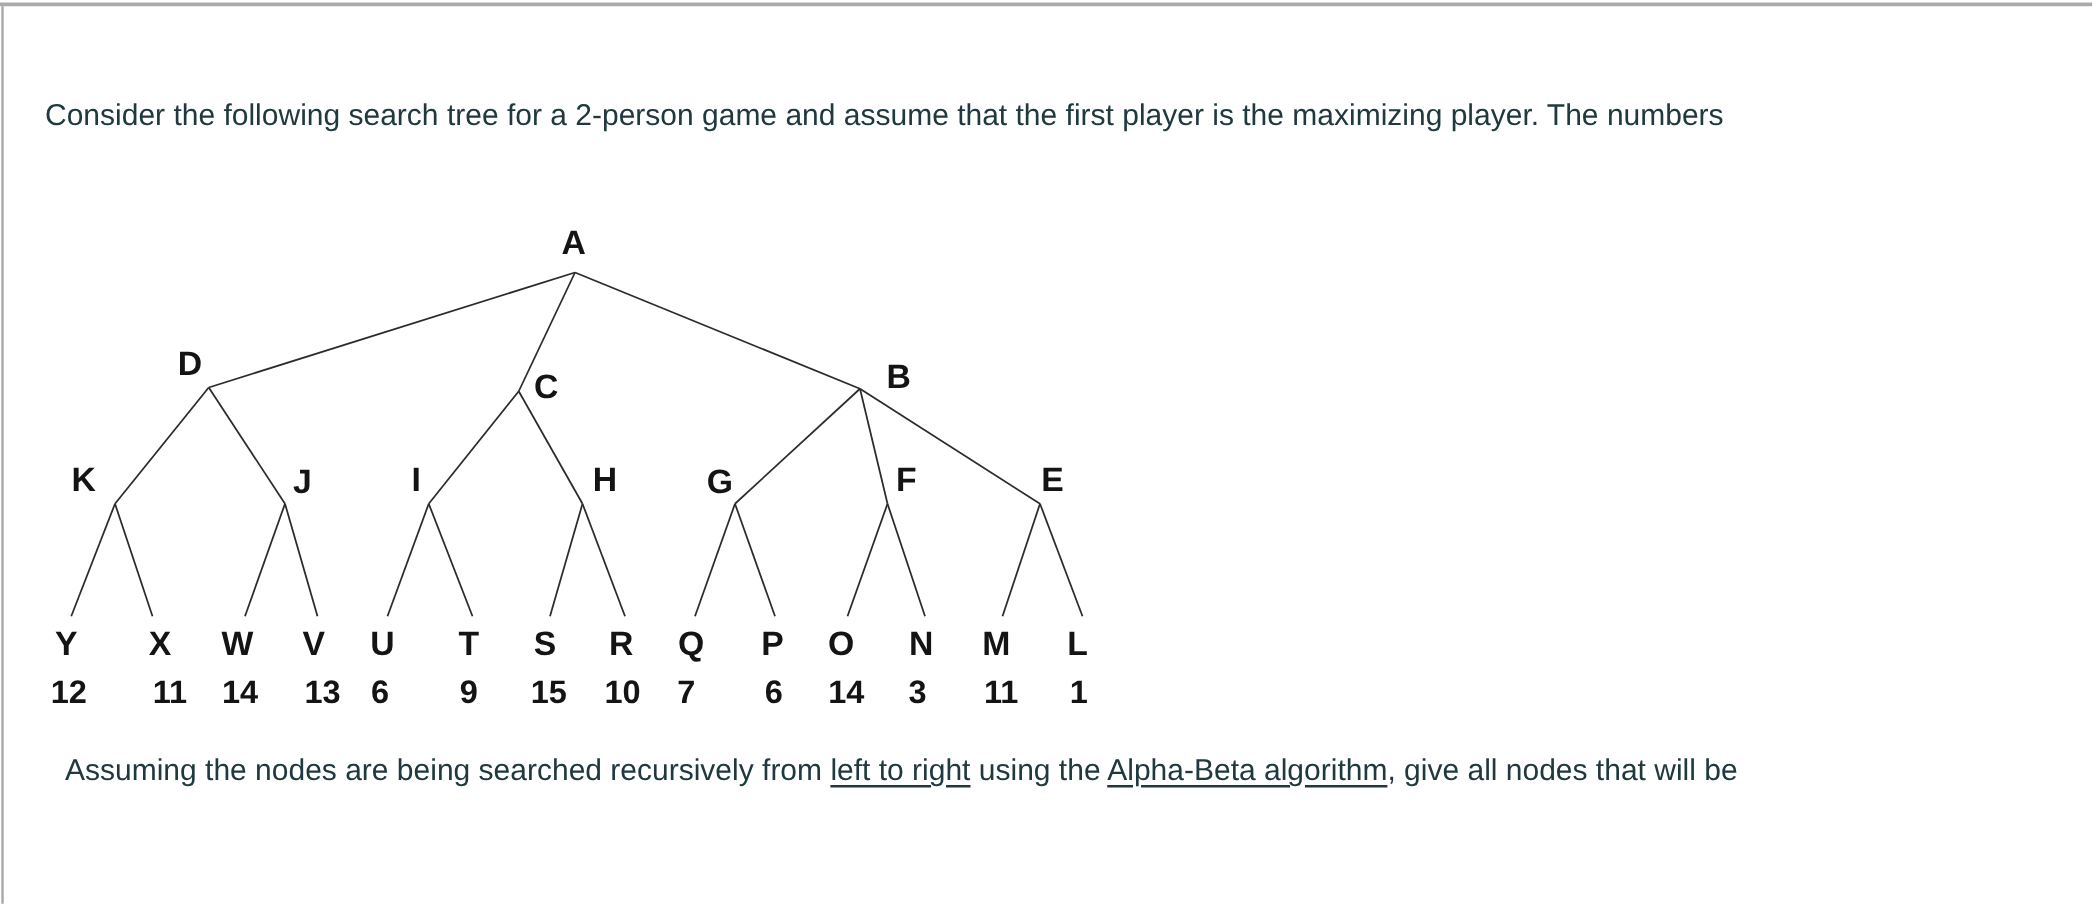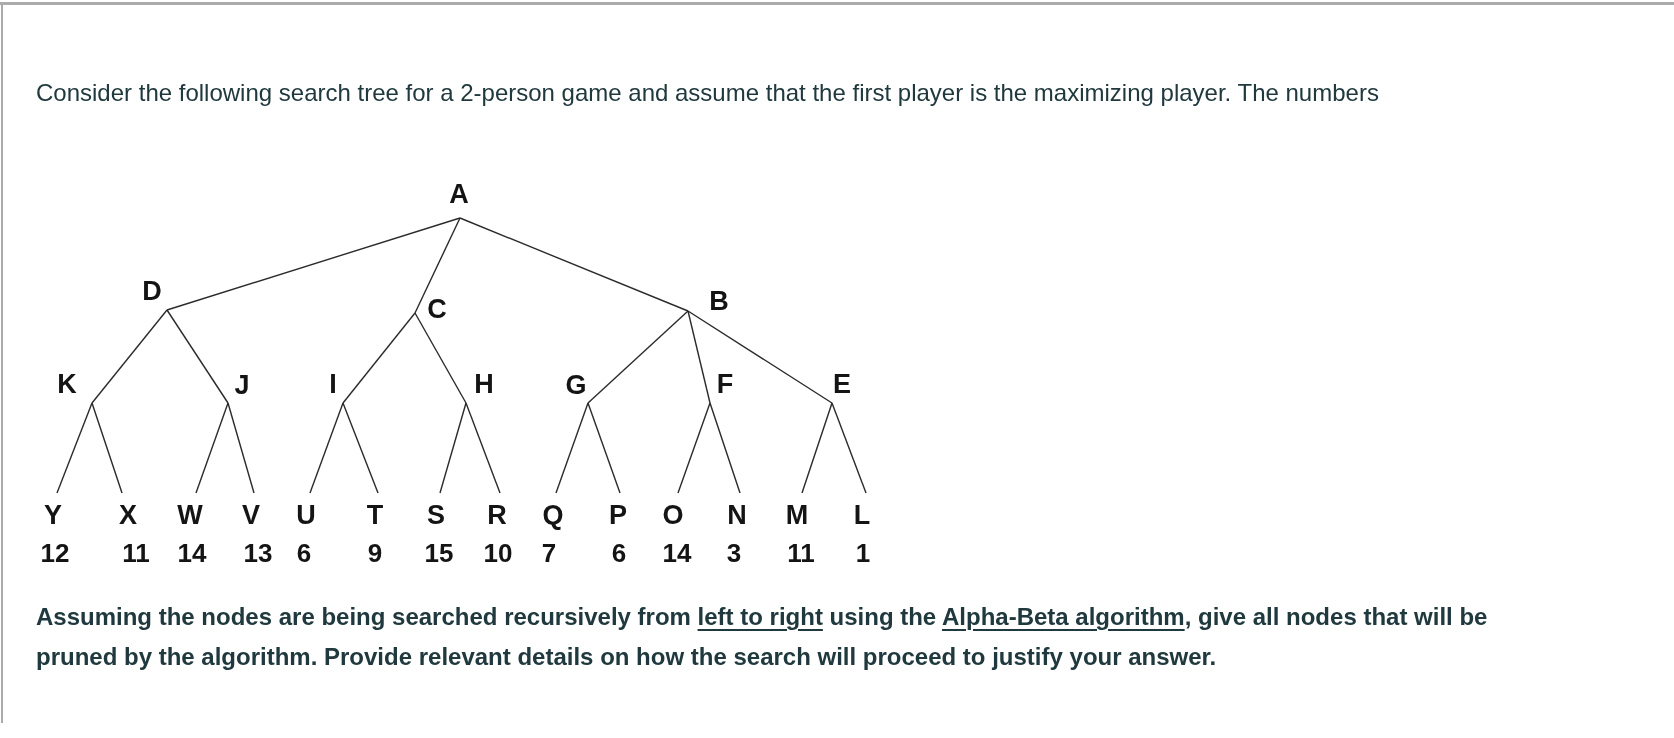--- a/index.html
+++ b/index.html
@@ -8,21 +8,21 @@
     width:1674px;height:738px;
     background:#ffffff;
     overflow:hidden;
     font-family:"Liberation Sans",sans-serif;
   }
   .border-top{position:absolute;top:2px;left:0;width:1674px;height:3px;background:#ababab;}
   .border-left{position:absolute;top:5px;left:1px;width:2px;height:718px;background:#ababab;}
   .para{position:absolute;color:#20393e;font-size:24px;}
   .para>div{white-space:nowrap;}
   .intro{left:36px;top:72px;line-height:42px;}
-  .prompt{left:36px;top:597px;line-height:40px;font-weight:bold;}
+  .prompt{left:52px;top:597px;line-height:40px;}
   .u{text-decoration:underline;text-underline-offset:4px;text-decoration-thickness:1.5px;}
   svg.tree{position:absolute;left:0;top:0;}
   svg.tree line{stroke:#2b2b2b;stroke-width:1.4;}
   svg.tree text{
     font-family:"Liberation Sans",sans-serif;
     font-weight:700;fill:#141414;text-anchor:middle;
   }
   .node-label{font-size:27px;}
   .leaf-label{font-size:27px;}
   .leaf-value{font-size:26px;}
@@ -99,15 +99,14 @@
       <text x="737" y="524" class="leaf-label">N</text>
       <text x="734" y="562" class="leaf-value">3</text>
       <text x="797" y="524" class="leaf-label">M</text>
       <text x="801" y="562" class="leaf-value">11</text>
       <text x="862" y="524" class="leaf-label">L</text>
       <text x="863" y="562" class="leaf-value">1</text>
     </svg>
 
   <div class="para prompt">
     <div><span>Assuming the nodes are being searched recursively from </span><span class="u">left to right</span><span> using the </span><span class="u">Alpha-Beta algorithm</span><span>, give all nodes that will be</span></div>
-    <div>pruned by the algorithm. Provide relevant details on how the search will proceed to justify your answer.</div>
   </div>
 </div>
 
 </body></html>

